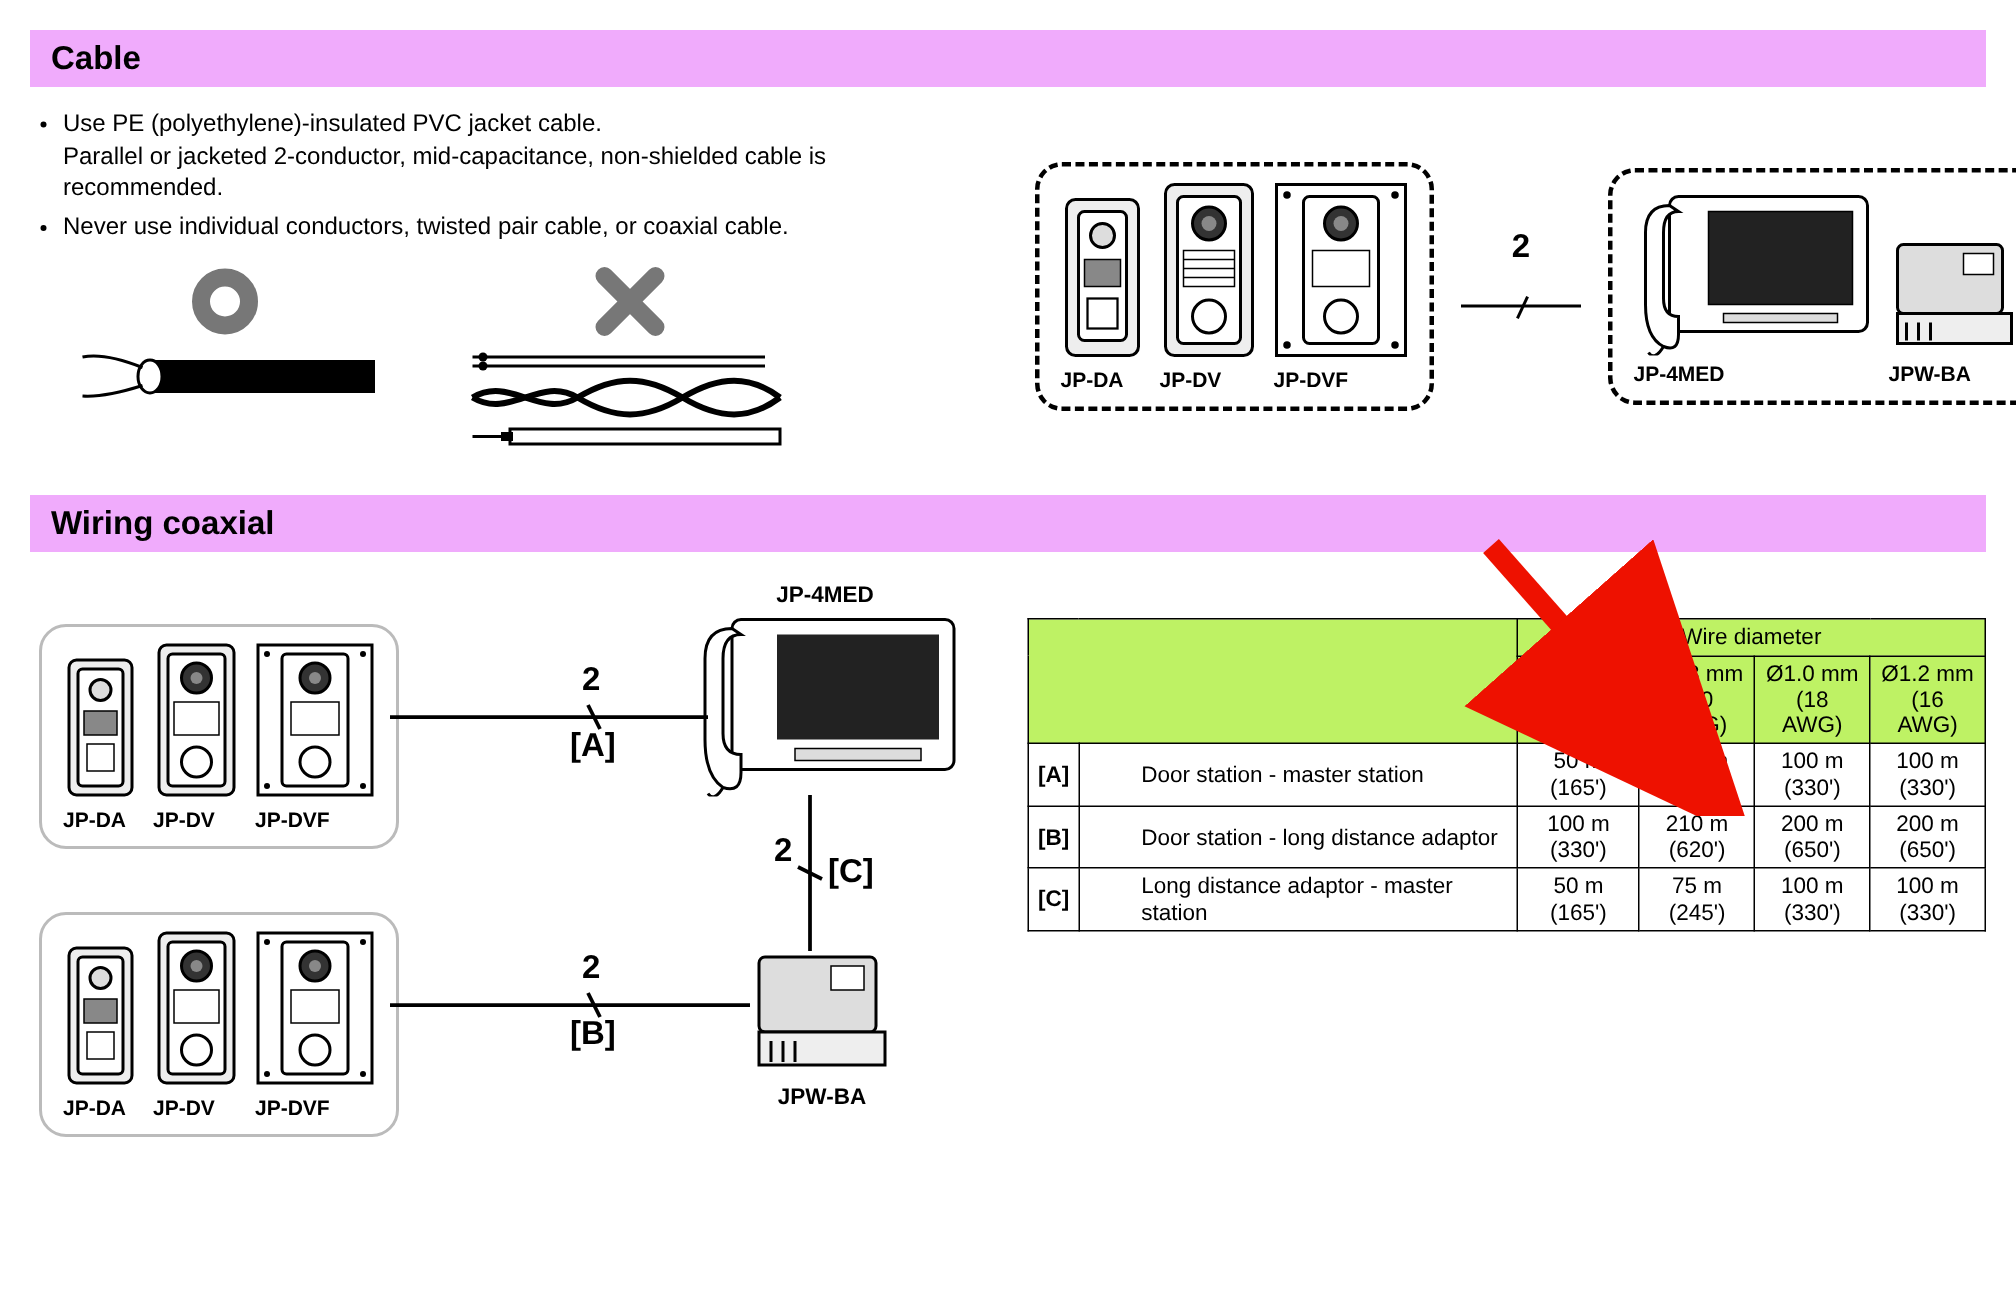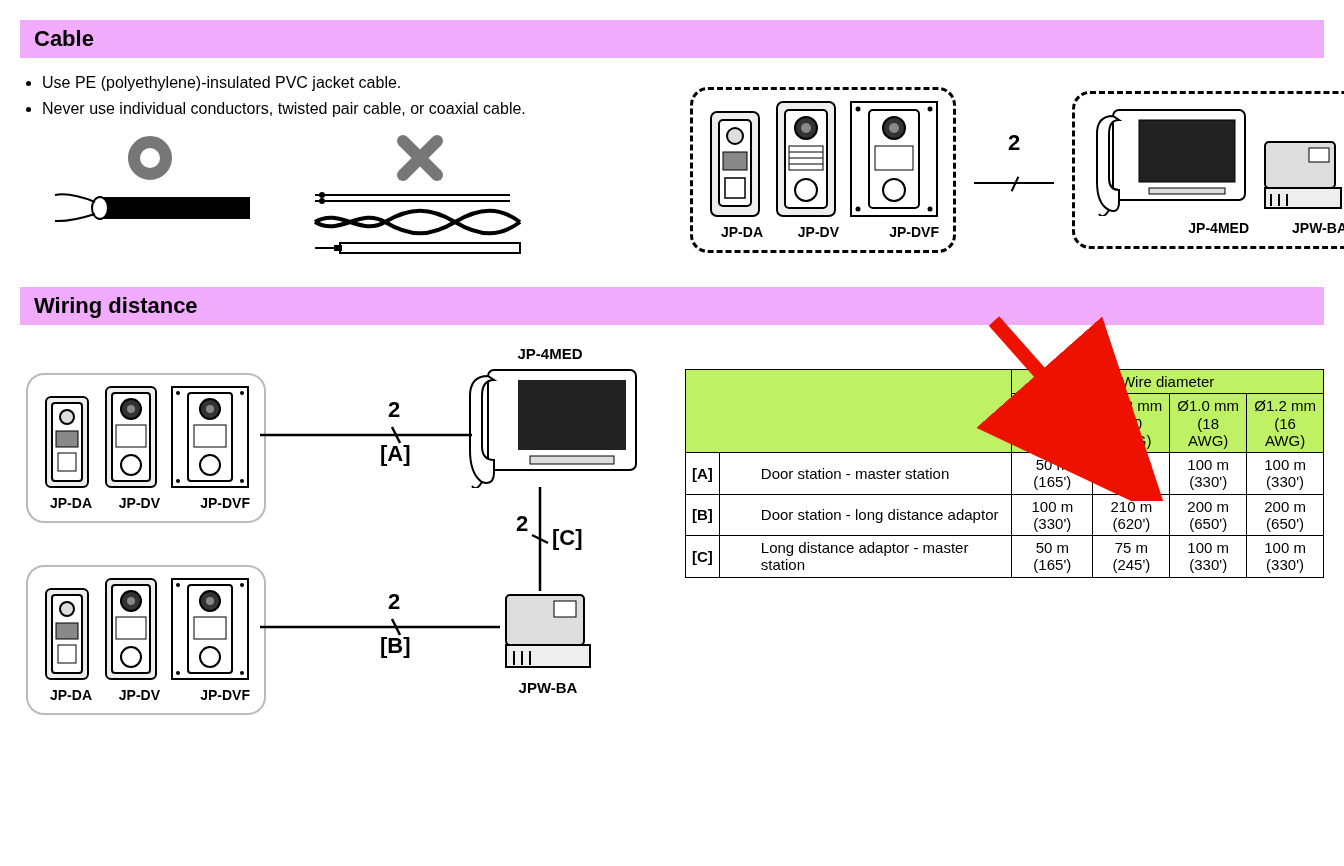--- a/index.html
+++ b/index.html
@@ -49,21 +49,21 @@
   }
   .dashed-grp {
     border: 3px dashed #000;
     border-radius: 18px;
     padding: 10px 14px;
     display:flex;
     gap: 10px;
     align-items:flex-end;
   }
   .device {
-    display:flex; flex-direction:column; align-items:flex-end; font-weight:bold; font-size:14px;
+    display:flex; flex-direction:column; align-items:flex-start; font-weight:bold; font-size:14px;
   }
   .device svg { margin-bottom: 4px; }
   .link-wrap { display:flex; flex-direction:column; align-items:center; position:relative; }
   .link-line { border-top: 2px solid #000; width: 80px; position:relative; }
   .link-two { font-weight:bold; font-size:22px; position:relative; top:-26px; }
   .link-slash { position:absolute; left:50%; top:-8px; width:2px; height:16px; background:#000; transform:rotate(25deg); }
   .wiring-section { display:flex; gap: 25px; }
   .wiring-left { flex: 0 0 640px; position:relative; }
   .group-round {
     border: 2px solid #bbb;
@@ -95,20 +95,21 @@
 </head>
 <body>
 
 <div class="section-header">Cable</div>
 
 <div class="cable-section">
   <div class="cable-left">
     <ul class="bullet-list">
       <li>
         <span>Use PE (polyethylene)-insulated PVC jacket cable.</span><br>
+        <span>Parallel or jacketed 2-conductor, mid-capacitance, non-shielded cable is recommended.</span>
       </li>
       <li>Never use individual conductors, twisted pair cable, or coaxial cable.</li>
     </ul>
     <div class="cable-examples">
       <div class="example-col">
         <svg width="50" height="50">
           <circle cx="25" cy="25" r="16" fill="none" stroke="#777" stroke-width="12"></circle>
         </svg>
         <svg width="200" height="40">
           <rect x="50" y="10" width="150" height="22" fill="#000"></rect>
@@ -207,21 +208,21 @@
           <line x1="12" y1="58" x2="12" y2="70" stroke="#000" stroke-width="2"></line>
           <line x1="20" y1="58" x2="20" y2="70" stroke="#000" stroke-width="2"></line>
           <line x1="28" y1="58" x2="28" y2="70" stroke="#000" stroke-width="2"></line>
         </svg>
         <span>JPW-BA</span>
       </div>
     </div>
   </div>
 </div>
 
-<div class="section-header">Wiring distance</div>
+<div class="section-header">Wiring coaxial</div>
 
 <div class="wiring-section">
   <div class="wiring-left">
     <svg width="640" height="400"></svg>
     
     <div style="position:absolute; top:0; left:0; width:640px;">
 
       <div style="position:absolute; left:6px; top:34px;" class="group-round">
         <div class="device">
           <svg width="50" height="96">

